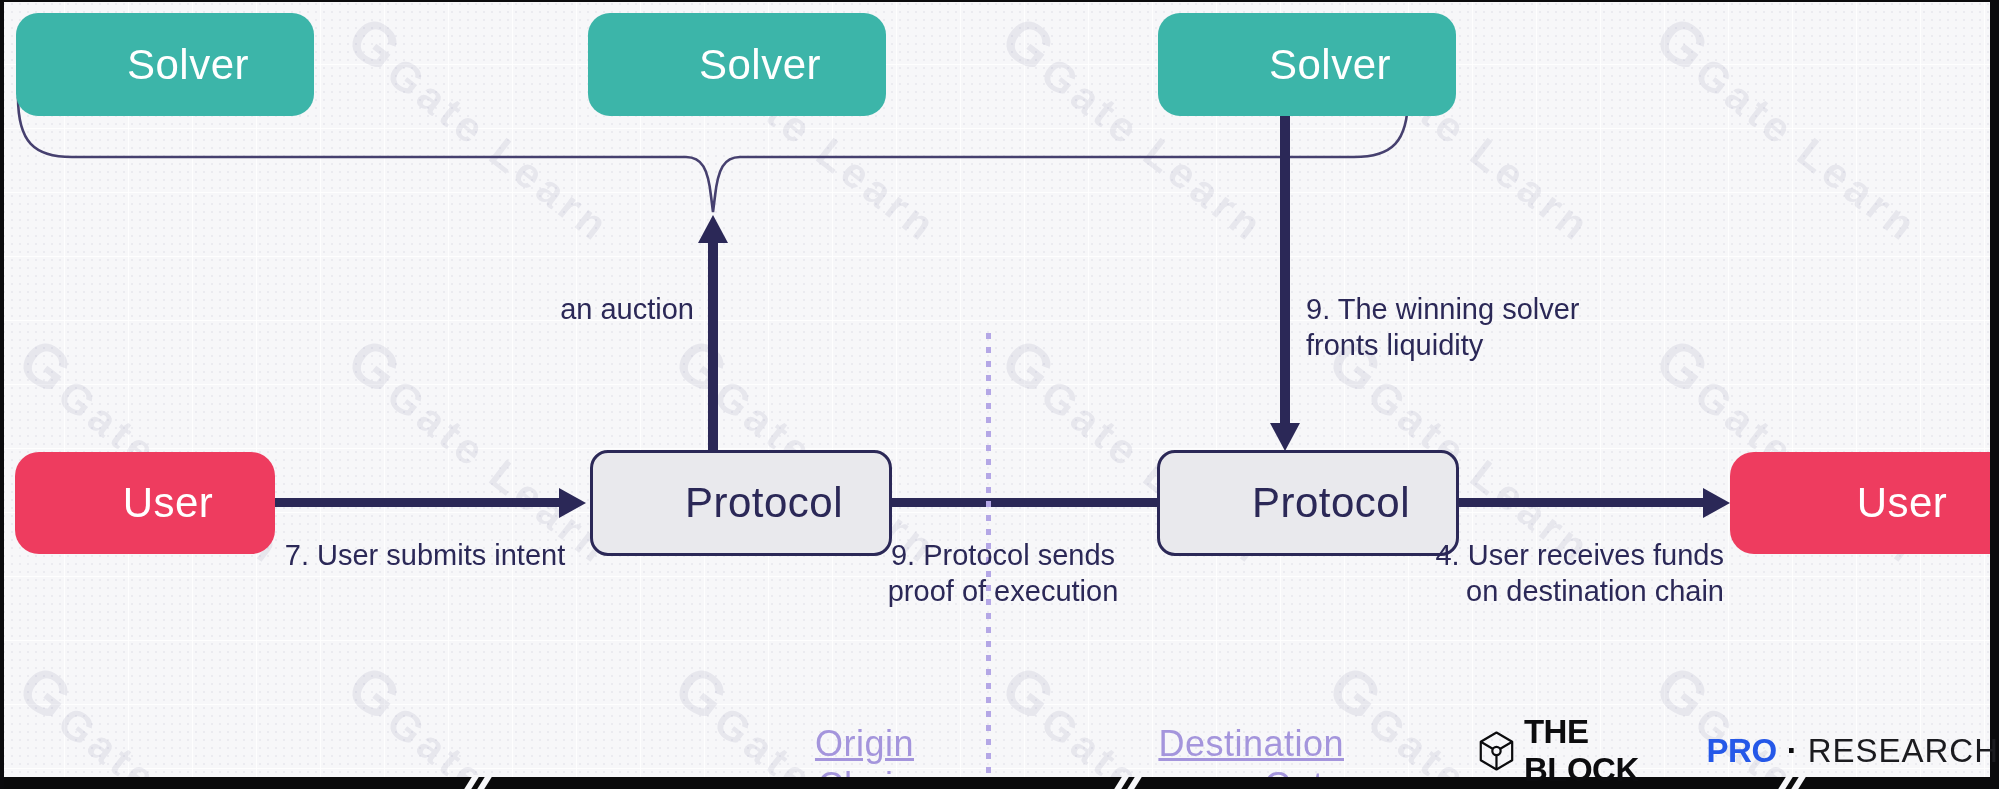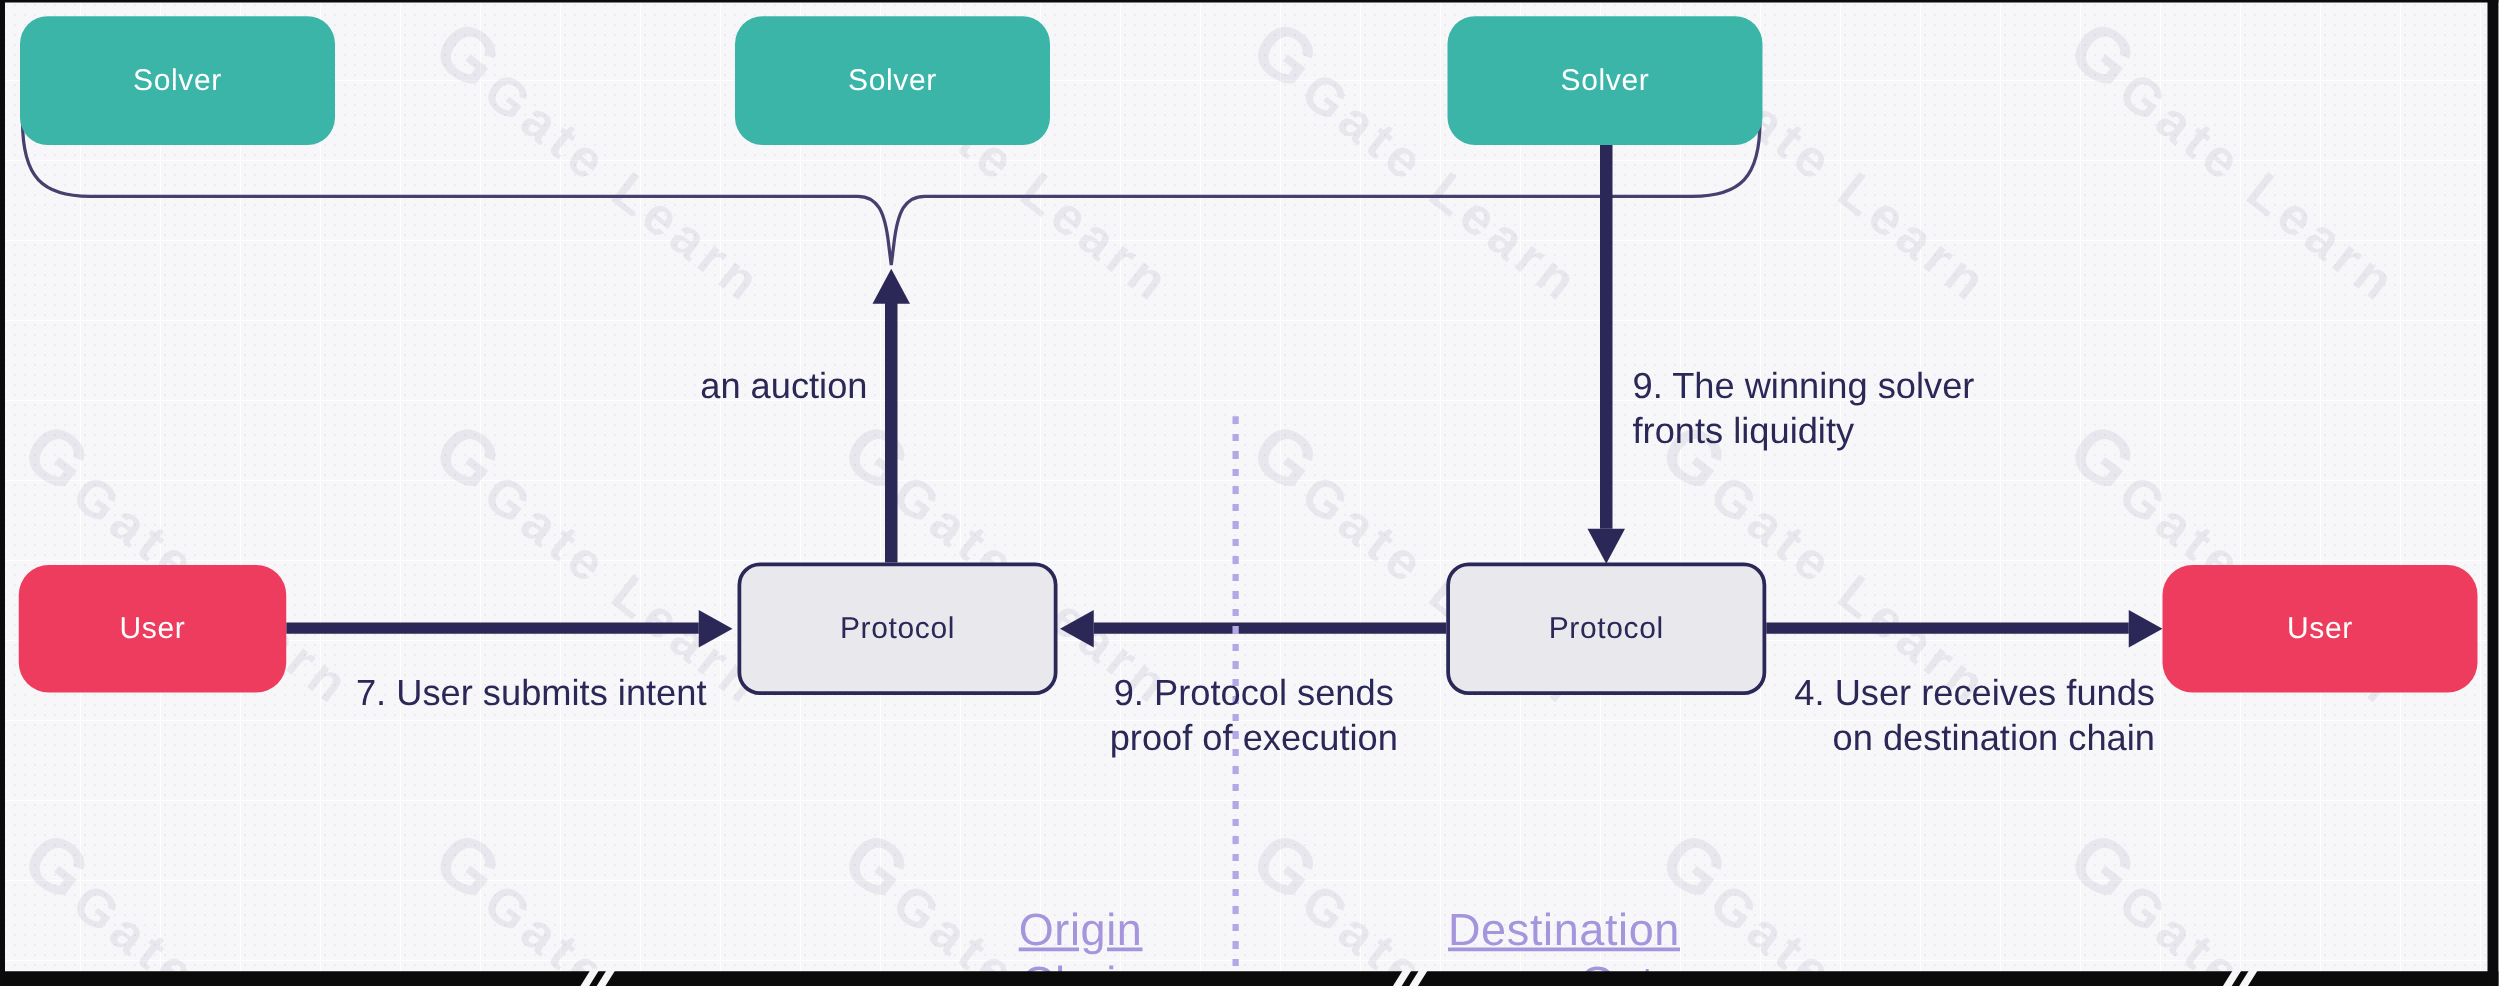--- a/index.html
+++ b/index.html
@@ -29,21 +29,21 @@
     z-index:0;user-select:none;
   }
   .wm-g{font-size:60px;line-height:1;}
   .wm-t{font-size:42px;letter-spacing:5px;line-height:1;margin-top:16px;}
 
   svg.overlay{position:absolute;left:0;top:0;z-index:1;}
 
   
   .box{
     position:absolute;display:flex;align-items:center;justify-content:center;
-    font-size:24px;z-index:2;letter-spacing:0.5px;
+    font-size:42px;z-index:2;letter-spacing:0.5px;padding-left:46px;
   }
   .solver{background:var(--teal,#3cb5a9);color:#fff;border-radius:22px;}
   .user{background:var(--pink,#ee3c5f);color:#fff;border-radius:24px;}
   .protocol{background:#e9e9ed;border:3px solid var(--navy,#2b2857);border-radius:18px;color:var(--navy,#2b2857);}
   #solver-left{left:16px;top:13px;width:252px;height:103px;}
   #solver-mid{left:588px;top:13px;width:252px;height:103px;}
   #solver-right{left:1158px;top:13px;width:252px;height:103px;}
   #user-left{left:15px;top:452px;width:214px;height:102px;}
   #user-right{left:1730px;top:452px;width:252px;height:102px;}
   #protocol-left{left:590px;top:450px;width:250px;height:100px;}
@@ -209,20 +209,33 @@
     <div>on destination chain</div>
   </div>
   <div class="step" id="step5">
     <div>9. Protocol sends</div>
     <div>proof of execution</div>
   </div>
 
   <div class="chain-label" id="origin-label">Origin Chain</div>
   <div class="chain-label" id="destination-label">Destination Gate</div>
 
+  <div id="brand">
+    <svg width="40" height="44" viewBox="0 0 40 44">
+      <g fill="none" stroke="#0c0c0e" stroke-width="2.4" stroke-linejoin="round">
+        <path d="M20 2 L37 12 L37 32 L20 42 L3 32 L3 12 Z"></path>
+        <path d="M3 12 L20 22 L37 12 M20 22 L20 42"></path>
+        <circle cx="20" cy="22" r="4.5" fill="#f7f7f9"></circle>
+      </g>
+    </svg>
+    <span class="name">THE BLOCK</span>
+    <span class="tier">PRO</span>
+    <span class="sep">·</span>
+    <span class="unit">RESEARCH</span>
+  </div>
 
   <div id="bottom-bar">
     <div class="slash" style="left:468px"></div>
     <div class="slash" style="left:481px"></div>
     <div class="slash" style="left:1118px"></div>
     <div class="slash" style="left:1131px"></div>
     <div class="slash" style="left:1782px"></div>
     <div class="slash" style="left:1795px"></div>
   </div>
 

